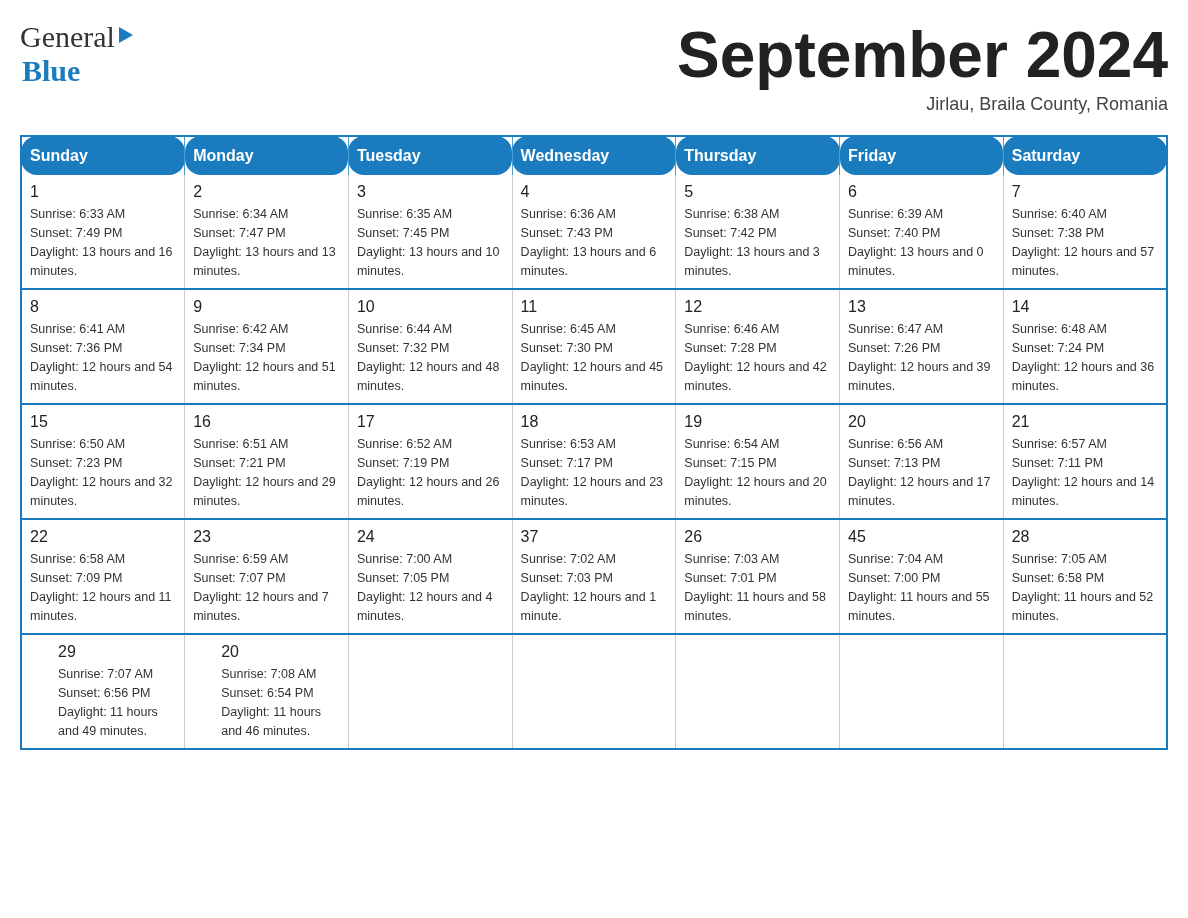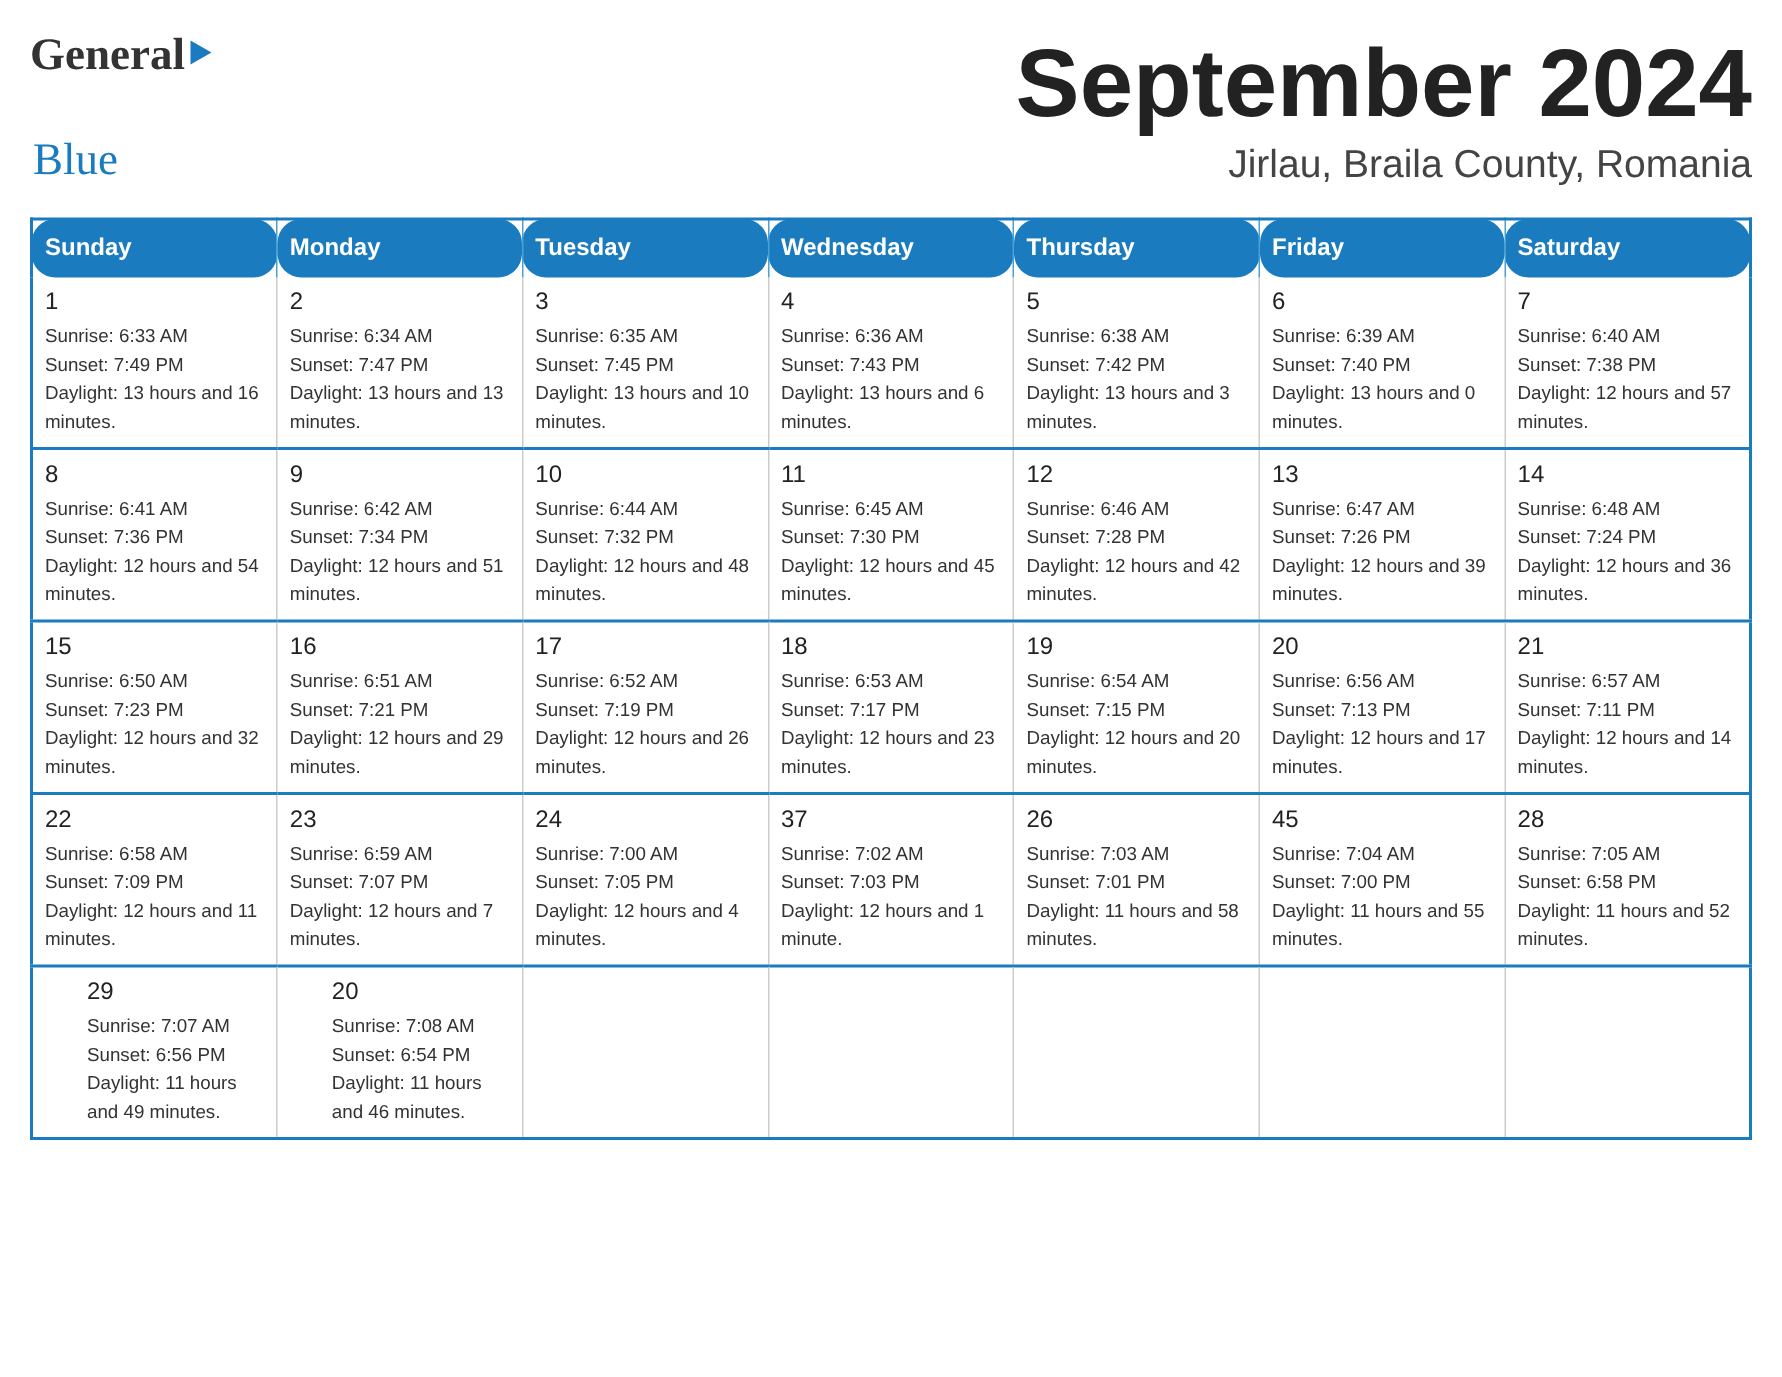--- a/index.html
+++ b/index.html
@@ -24,21 +24,21 @@
     .title-block {
       text-align: right;
     }
     .calendar-title {
       font-size: 64px;
       font-weight: bold;
       color: #222;
       line-height: 1.1;
     }
     .calendar-subtitle {
-      font-size: 26px;
+      font-size: 18px;
       color: #444;
       margin-top: 4px;
     }
     .calendar {
       width: 100%;
       border-collapse: collapse;
       border: 2px solid #1a7bbf;
     }
     .calendar thead tr th {
       background-color: #1a7bbf;
@@ -88,41 +88,40 @@
     .logo-line1 {
       display: flex;
       align-items: center;
     }
     .logo-line2 {
       display: flex;
       align-items: center;
     }
     .logo-g {
       font-size: 30px;
-      font-weight: bold;
+      font-weight: normal;
       color: #333;
       font-family: Georgia, serif;
     }
     .logo-chevron {
       display: inline-block;
       width: 0;
       height: 0;
       border-top: 8px solid transparent;
       border-bottom: 8px solid transparent;
       border-left: 14px solid #1a7bbf;
       margin-left: 4px;
       margin-top: -4px;
     }
     .logo-blue-text {
       font-size: 30px;
-      font-weight: normal;
+      font-weight: bold;
       color: #1a7bbf;
       font-family: Georgia, serif;
       margin-left: 2px;
-      margin-top: 36px;
     }
   </style>
 </head>
 <body>
 
 <div class="header">
   <div class="logo">
     <div class="logo-line1">
       <span class="logo-g">General</span>
       <span class="logo-chevron"></span>

